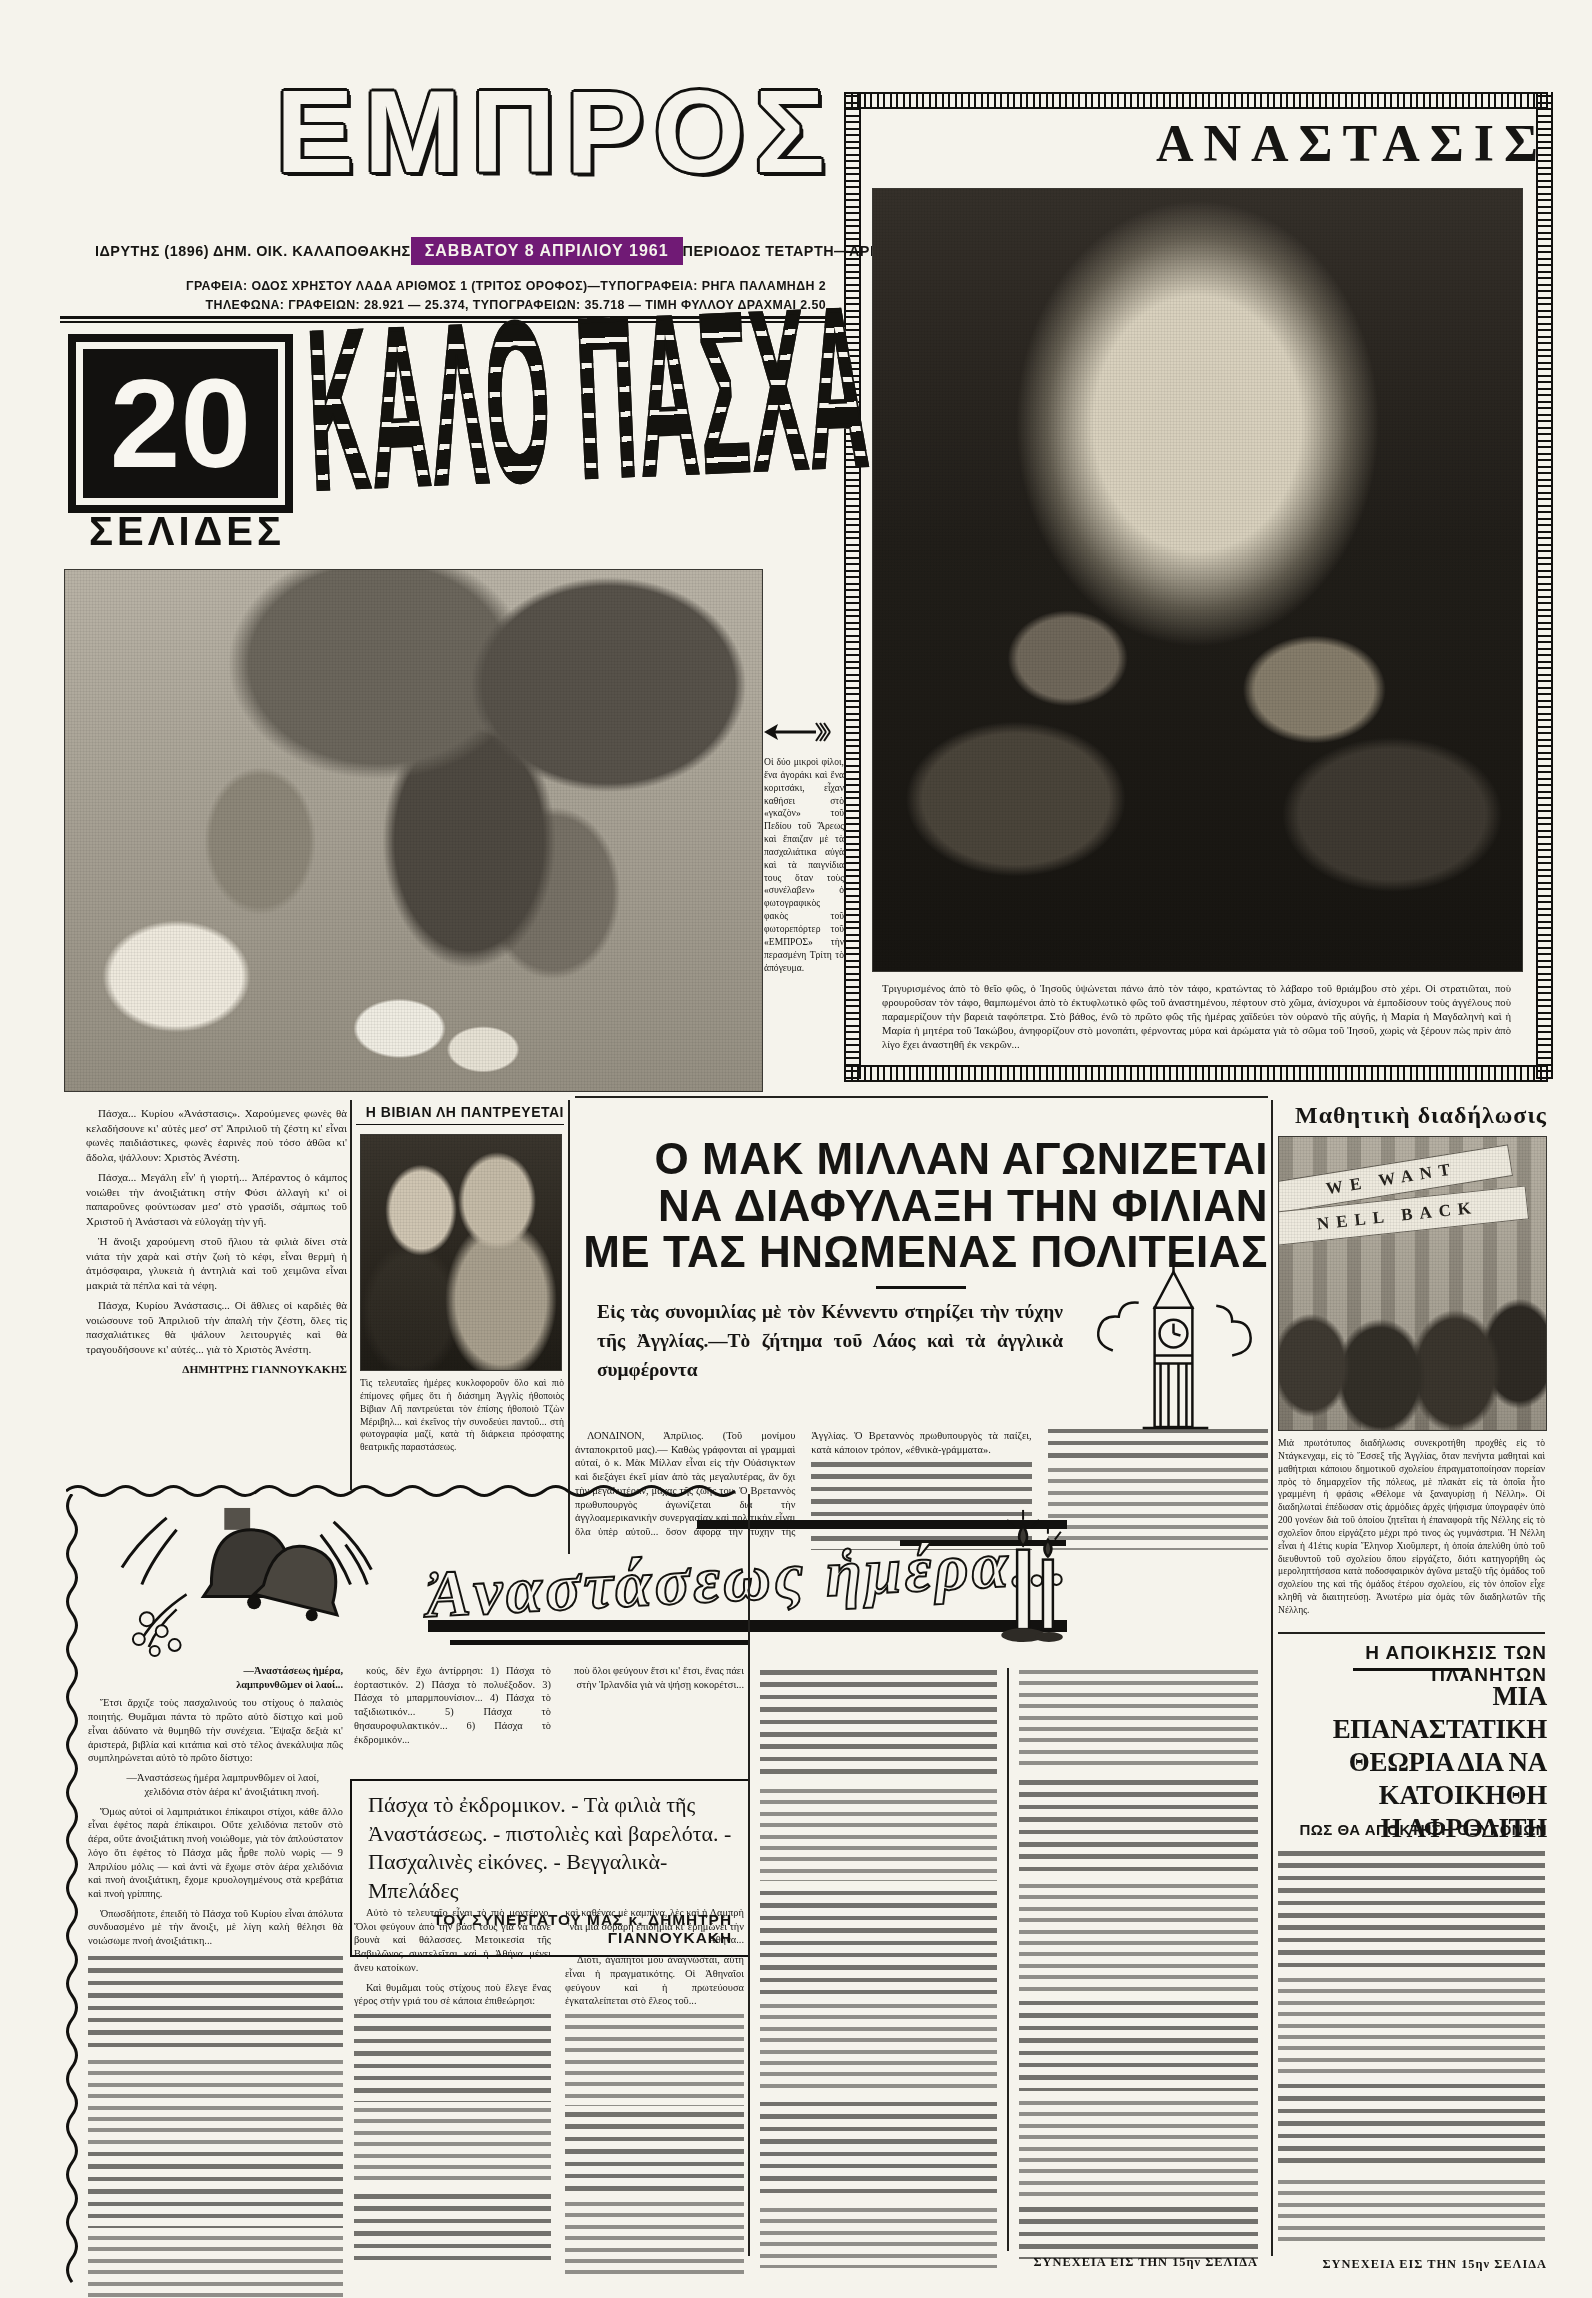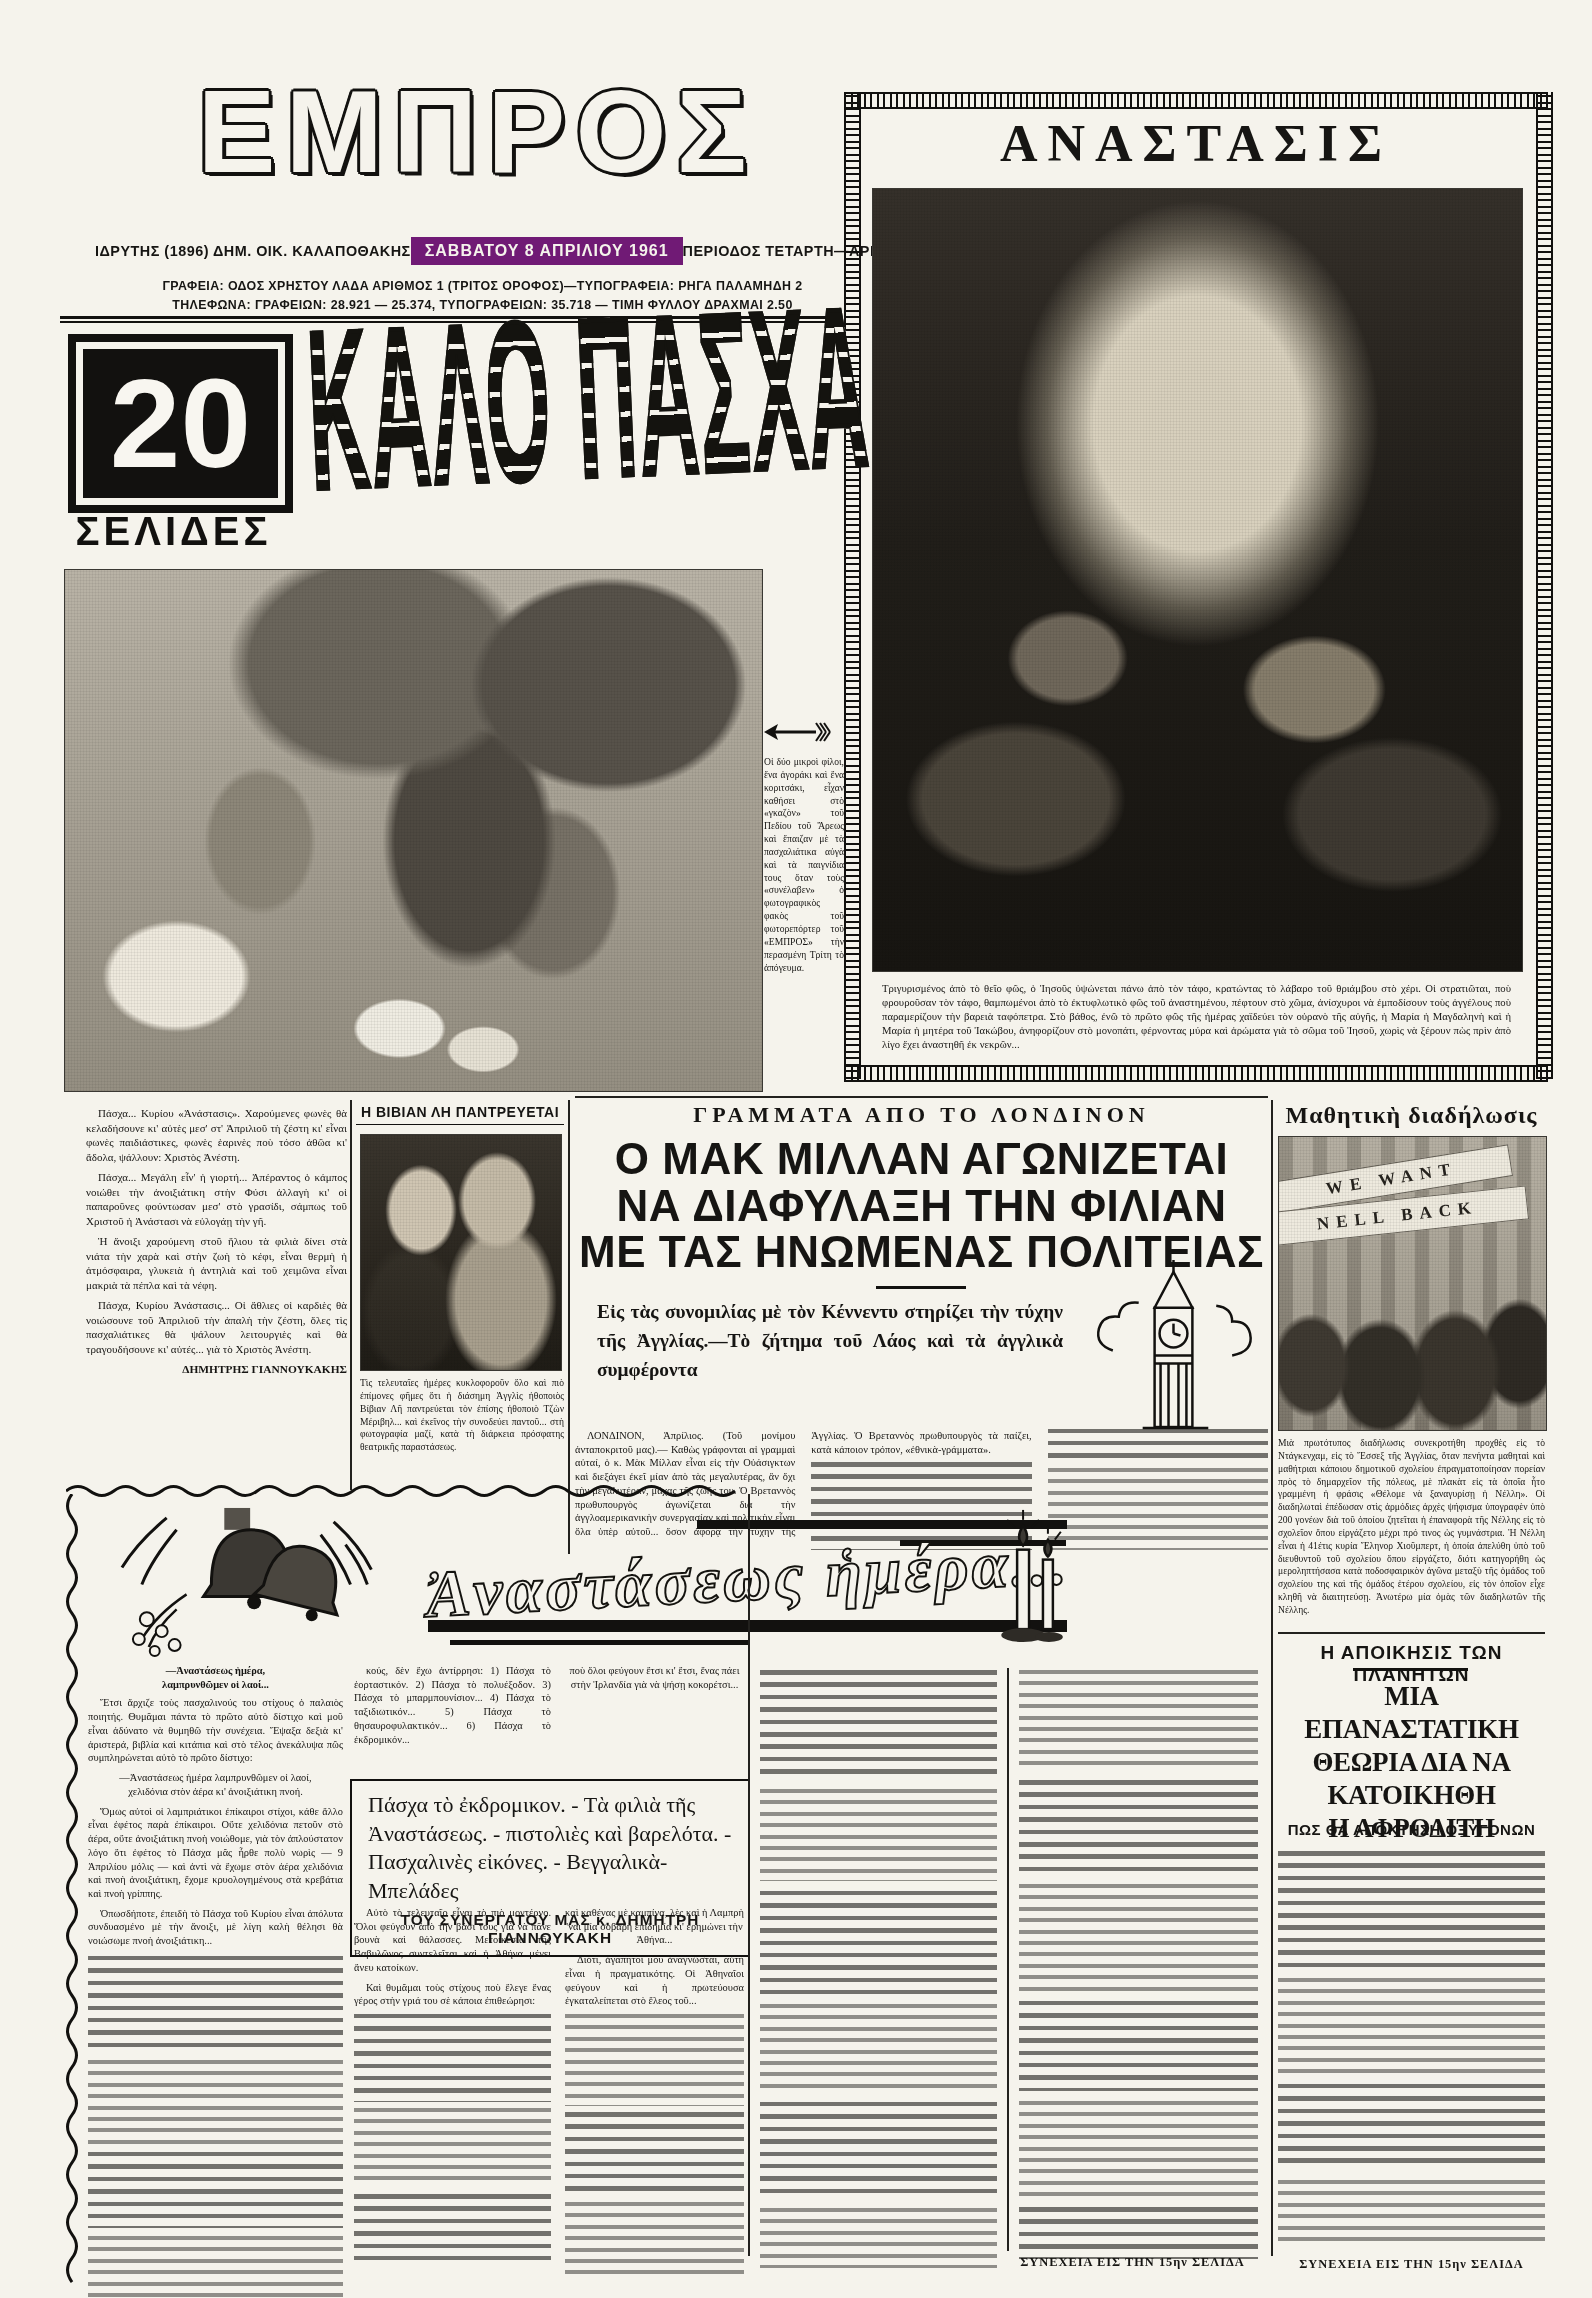--- a/index.html
+++ b/index.html
@@ -2,21 +2,21 @@
 <html><head>
 <meta charset="utf-8">
 <style>
   html,body{margin:0;padding:0;background:#8a8larger;}
   body{background:#777;}
   #page{position:relative;width:1592px;height:2298px;background:#f5f3ec;margin:0 auto;overflow:hidden;
         font-family:"Liberation Serif","DejaVu Serif",serif;color:#161513;}
   .sans{font-family:"Liberation Sans","DejaVu Sans",sans-serif;}
   .abs{position:absolute;}
   .just{text-align:justify;}
-  .ctr{text-align:center;}
+  .ctr{text-align:right;}
 
   
   .masthead{font-family:"Liberation Sans","DejaVu Sans",sans-serif;font-weight:900;font-size:117px;
     letter-spacing:10px;color:#f5f3ec;
     text-shadow:4px 4px 0 #12110f,-2px -2px 0 #12110f,2px -2px 0 #12110f,-2px 2px 0 #12110f,2px 2px 0 #12110f,-3px 0 0 #12110f,3px 0 0 #12110f,0 3px 0 #12110f,0 -3px 0 #12110f;}
   .dateline{display:flex;align-items:center;justify-content:space-between;}
   .dl-txt{font-weight:700;font-size:14.4px;letter-spacing:0.5px;white-space:nowrap;}
   .datebox{background:#701a75;color:#f5f3ec;font-weight:900;font-size:16px;padding:5px 14px;letter-spacing:1px;white-space:nowrap;}
   .addr{font-weight:700;font-size:12.4px;line-height:1.55;letter-spacing:0.4px;}
   .dblrule{background:linear-gradient(180deg,#12110f 0 3px,transparent 3px 5px,#12110f 5px 7px);}
@@ -183,21 +183,20 @@
     <div style="text-align:right;font-weight:700;font-size:11.4px;margin-top:4px;">ΔΗΜΗΤΡΗΣ ΓΙΑΝΝΟΥΚΑΚΗΣ</div>
   </div>
 
   <div class="abs sans ctr" style="left:356px;top:1104px;width:208px;font-size:14px;font-weight:800;letter-spacing:0.5px;border-bottom:1.5px solid #12110f;padding-bottom:4px;">Η ΒΙΒΙΑΝ ΛΗ ΠΑΝΤΡΕΥΕΤΑΙ</div>
   <div class="abs photo ph-vivien" style="left:360px;top:1134px;width:200px;height:235px;">
     <div class="grain"></div>
   </div>
   <div class="abs cap just" style="left:360px;top:1377px;width:204px;">Τὶς τελευταῖες ἡμέρες κυκλοφοροῦν ὅλο καὶ πιὸ ἐπίμονες φῆμες ὅτι ἡ διάσημη Ἀγγλὶς ἠθοποιὸς Βίβιαν Λῆ παντρεύεται τὸν ἐπίσης ἠθοποιὸ Τζὼν Μέριβηλ... καὶ ἐκεῖνος τὴν συνοδεύει παντοῦ... στὴ φωτογραφία μαζί, κατὰ τὴ διάρκεια πρόσφατης θεατρικῆς παραστάσεως.</div>
 
   <div class="abs hrule" style="left:575px;top:1096px;width:693px;"></div>
-  <div class="abs kicker ctr" style="left:575px;top:1102px;width:693px;">ΓΡΑΜΜΑΤΑ ΑΠΟ ΤΟ ΛΟΝΔΙΝΟΝ</div>
   <div class="abs ctr" style="left:575px;top:1136px;width:693px;">
     <div class="mm-head">Ο ΜΑΚ ΜΙΛΛΑΝ ΑΓΩΝΙΖΕΤΑΙ</div>
     <div class="mm-head">ΝΑ ΔΙΑΦΥΛΑΞΗ ΤΗΝ ΦΙΛΙΑΝ</div>
     <div class="mm-head">ΜΕ ΤΑΣ ΗΝΩΜΕΝΑΣ ΠΟΛΙΤΕΙΑΣ</div>
   </div>
   <div class="abs" style="left:876px;top:1286px;width:90px;height:3px;background:#12110f;"></div>
 
   <div class="abs mm-sub just" style="left:597px;top:1297px;width:466px;">Εἰς τὰς συνομιλίας μὲ τὸν Κέννεντυ στηρίζει τὴν τύχην τῆς Ἀγγλίας.—Τὸ ζήτημα τοῦ Λάος καὶ τὰ ἀγγλικὰ συμφέροντα</div>
 
   <svg class="abs" style="left:1083px;top:1256px;" width="179" height="179" viewBox="0 0 180 180">

